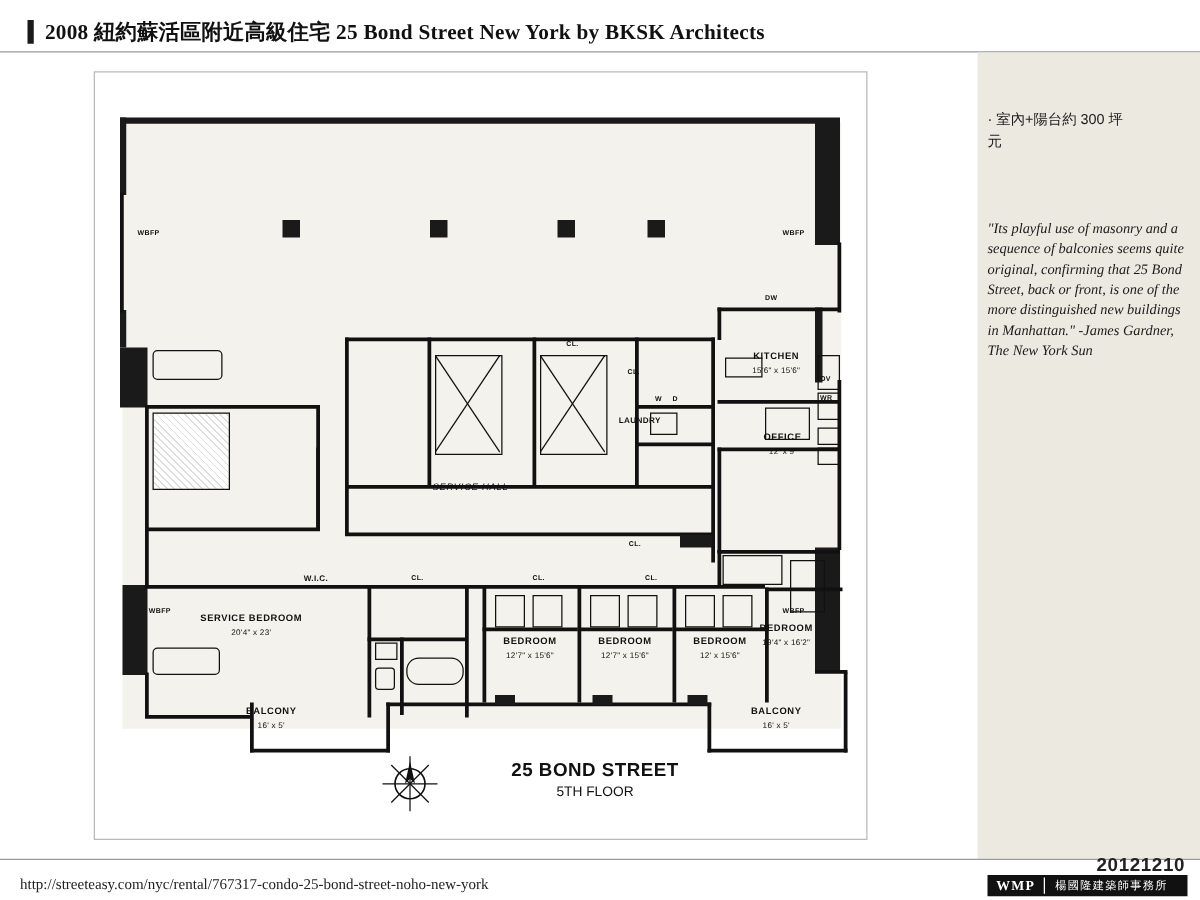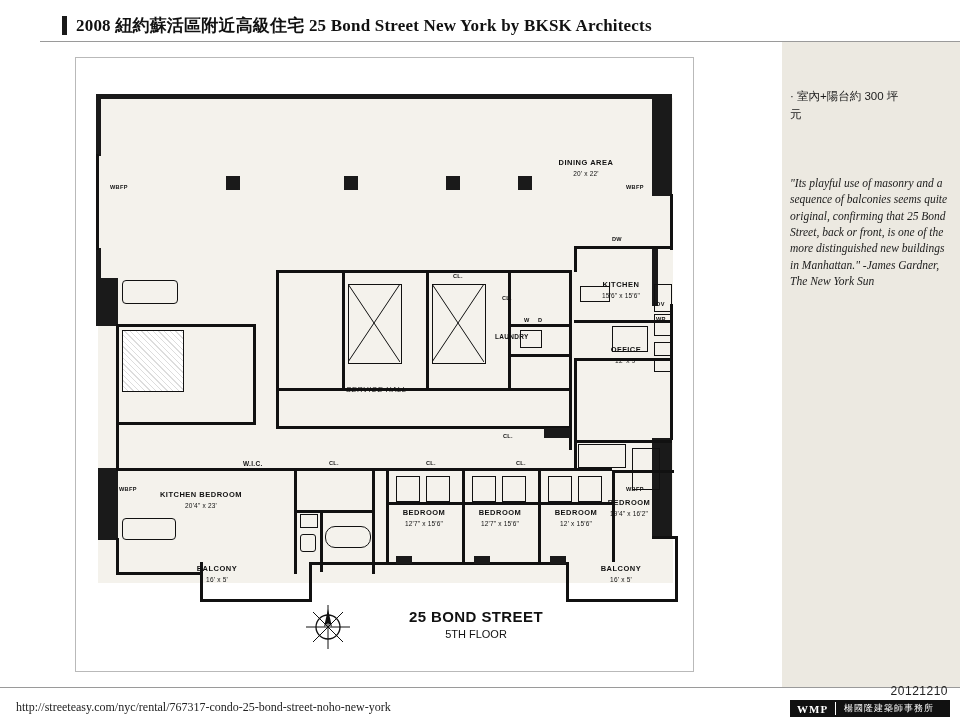--- a/index.html
+++ b/index.html
@@ -5,21 +5,21 @@
   html,body{margin:0;padding:0;}
   body{
     width:960px;height:720px;
     background:#ffffff;
     font-family:"Liberation Sans", sans-serif;
     position:relative;
     overflow:hidden;
   }
   
   .header{
-    position:absolute;left:0;top:0;width:772px;height:42px;margin-left:40px;
+    position:absolute;left:0;top:0;width:772px;height:42px;
   }
   .title-bar{
     position:absolute;left:22px;top:14px;display:flex;align-items:center;
   }
   .title-mark{
     width:5px;height:19px;background:#1a1a1a;margin-right:9px;
   }
   .title-text{
     font-family:"Liberation Serif", serif;
     font-size:17px;font-weight:bold;color:#111;letter-spacing:0.2px;
@@ -89,22 +89,22 @@
   .compass{position:absolute;left:228px;top:545px;width:48px;height:48px;}
   
   .footer-rule{
     position:absolute;left:0;top:687px;width:960px;height:1px;background:#9a9a9a;
   }
   .url{
     position:absolute;left:16px;top:700px;font-size:12px;color:#222;
     font-family:"Liberation Serif", serif;
   }
   .date{
-    position:absolute;right:12px;top:684px;font-size:12px;color:#222;
-    font-family:"Liberation Sans", sans-serif;letter-spacing:.5px;
+    position:absolute;right:12px;top:684px;font-size:15px;color:#222;
+    font-family:"Liberation Sans", sans-serif;letter-spacing:.5px;font-weight:bold;
   }
   .wmp{
     position:absolute;left:790px;top:700px;width:160px;height:17px;background:#111;
     display:flex;align-items:center;
   }
   .wmp .w1{
     color:#fff;font-family:"Liberation Serif", serif;font-size:11px;font-weight:bold;
     padding:0 7px;letter-spacing:1px;
   }
   .wmp .sep{width:1px;height:13px;background:#fff;}
@@ -236,34 +236,30 @@
   <div class="thin" style="left:502px;top:386px;width:46px;height:22px;"></div>
   <div class="thin" style="left:556px;top:390px;width:26px;height:40px;"></div>
   <div class="thin" style="left:504px;top:228px;width:28px;height:14px;"></div>
   <div class="thin" style="left:536px;top:268px;width:34px;height:24px;"></div>
   <div class="thin" style="left:578px;top:226px;width:16px;height:26px;"></div>
   <div class="thin" style="left:578px;top:256px;width:16px;height:20px;"></div>
   <div class="thin" style="left:578px;top:284px;width:16px;height:12px;"></div>
   <div class="thin" style="left:578px;top:300px;width:16px;height:12px;"></div>
   <div class="thin" style="left:444px;top:272px;width:20px;height:16px;"></div>
 
-  <div class="room-lbl" style="left:435px;top:100px;width:150px;">
-    <span>DINING AREA</span><br>
-    <span class="dim">20' x 22'</span>
-  </div>
   <div class="room-lbl" style="left:500px;top:222px;width:90px;">
     <span>KITCHEN</span><br>
     <span class="dim">15'6" x 15'6"</span>
   </div>
   <div class="room-lbl" style="left:505px;top:287px;width:90px;">
     <span>OFFICE</span><br>
     <span class="dim">12' x 9'</span>
   </div>
   <div class="room-lbl" style="left:50px;top:432px;width:150px;">
-    <span>KITCHEN BEDROOM</span><br>
+    <span>SERVICE BEDROOM</span><br>
     <span class="dim">20'4" x 23'</span>
   </div>
   <div class="room-lbl" style="left:306px;top:450px;width:84px;">
     <span>BEDROOM</span><br>
     <span class="dim">12'7" x 15'6"</span>
   </div>
   <div class="room-lbl" style="left:382px;top:450px;width:84px;">
     <span>BEDROOM</span><br>
     <span class="dim">12'7" x 15'6"</span>
   </div>

